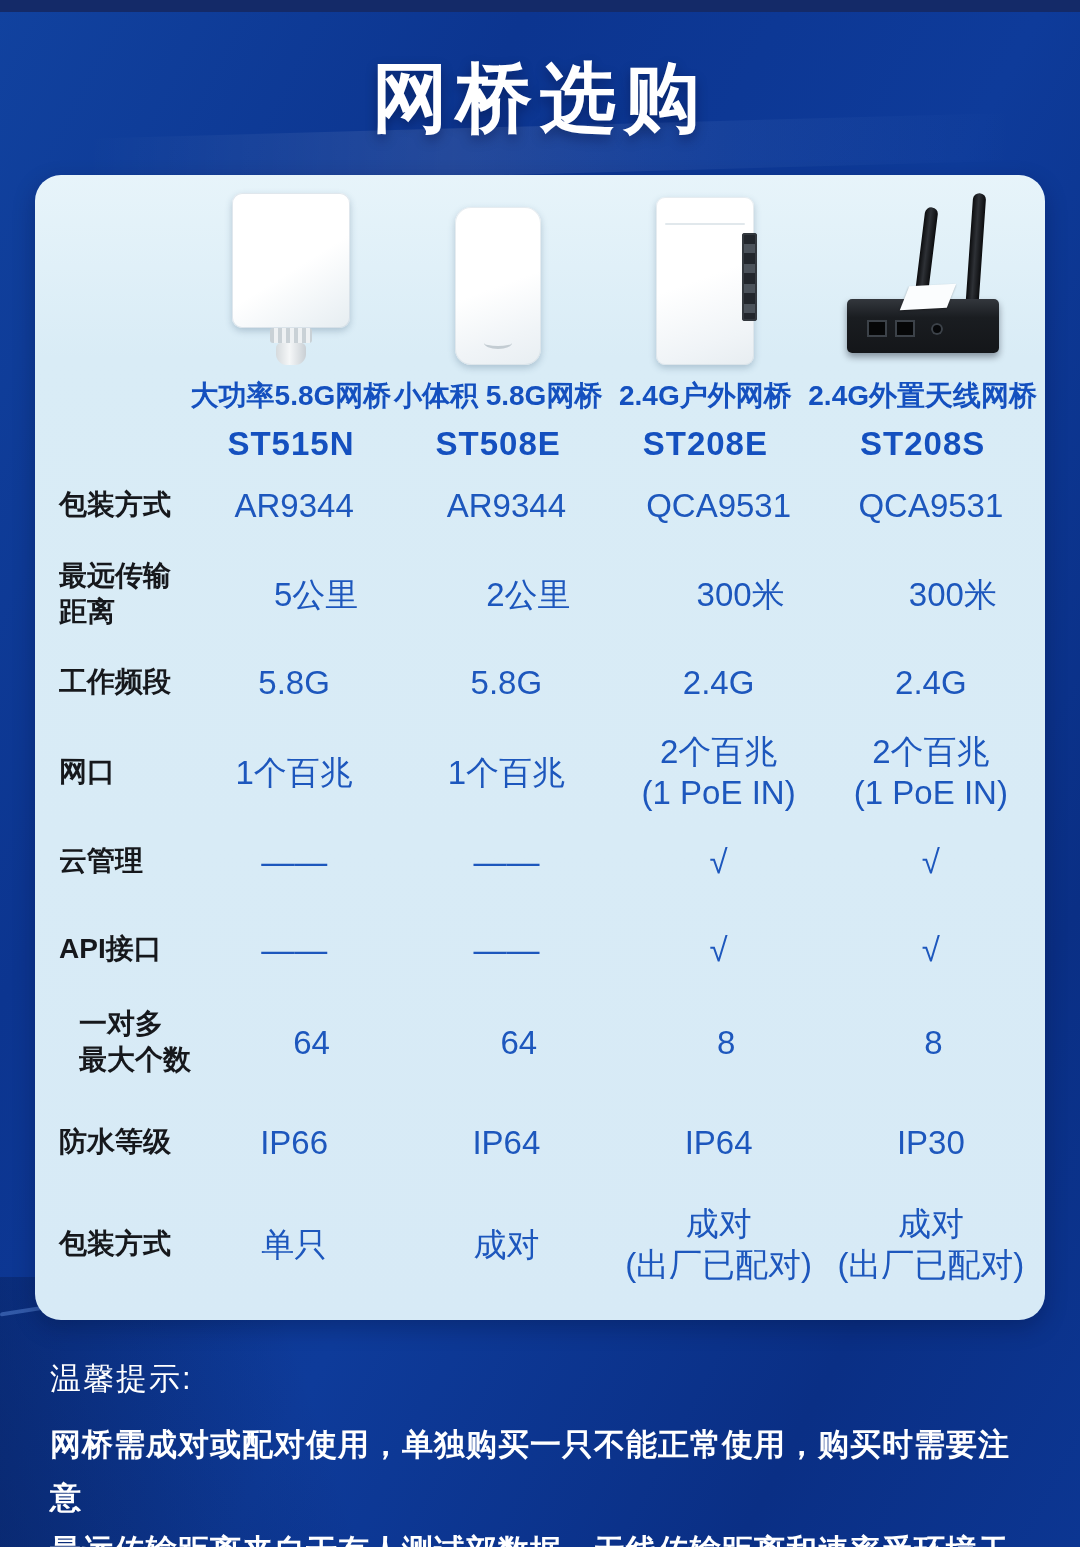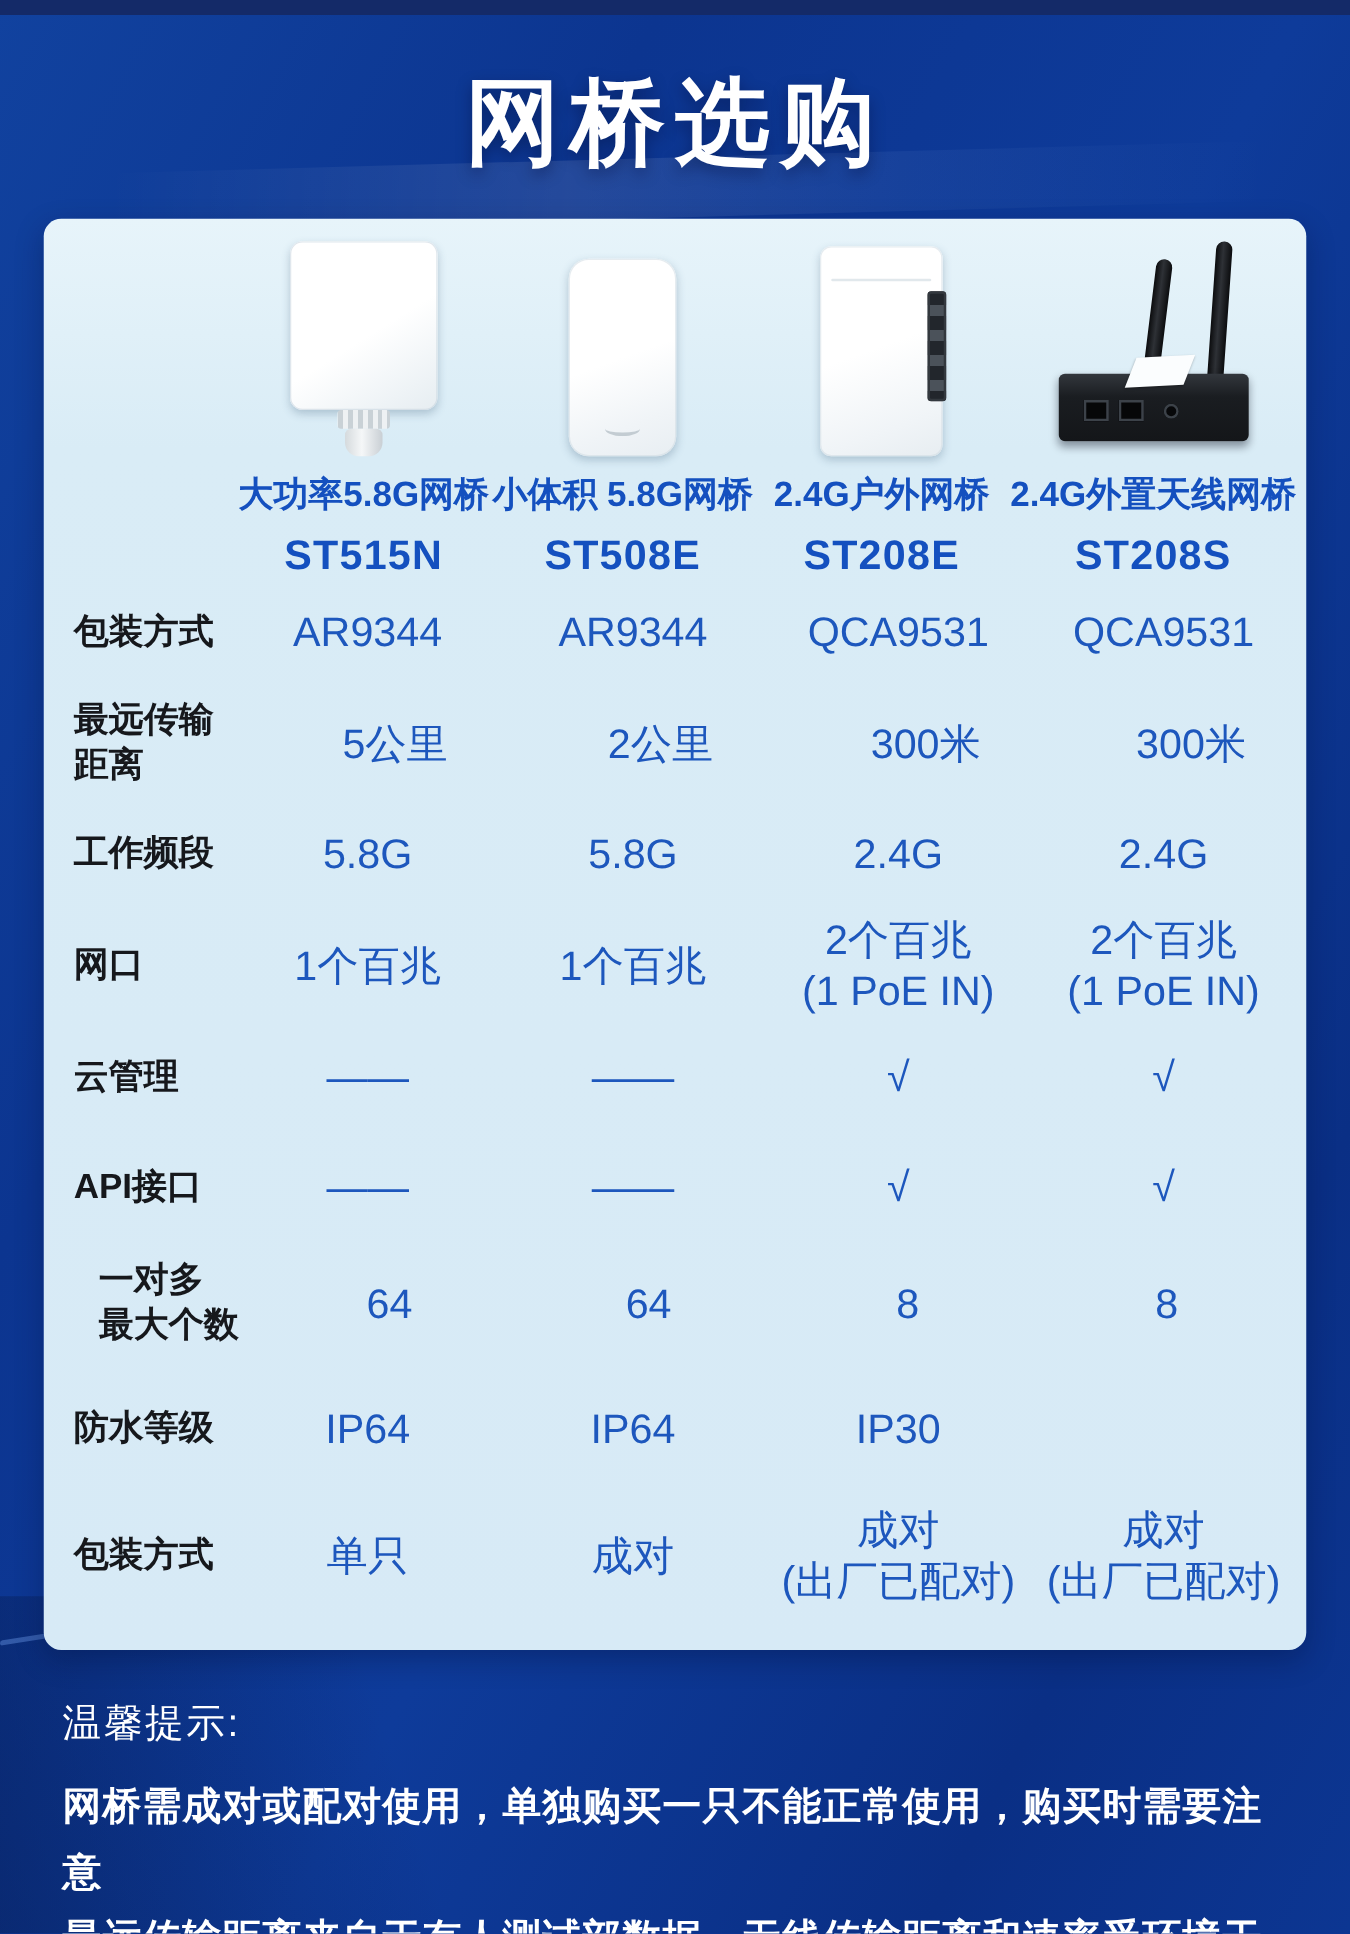--- a/index.html
+++ b/index.html
@@ -28,21 +28,21 @@
   }
 
   .title {
     position:absolute; top:48px; left:0; right:0; text-align:center;
     font-size:76px; font-weight:900; color:#ffffff; letter-spacing:8px;
     text-shadow:0 5px 12px rgba(0,5,35,0.35);
   }
 
   .card {
     position:absolute; left:35px; top:175px; width:1010px; height:1145px;
-    border-radius:14px; overflow:hidden;
+    border-radius:26px; overflow:hidden;
     background:linear-gradient(180deg,#e7f4fa 0%,#d9ecf6 16%,#d7eaf6 100%);
     box-shadow:0 8px 22px rgba(3,14,50,0.30);
   }
 
   .trow {
     display:grid; grid-template-columns:145px repeat(4,1fr);
     align-items:center; padding:0 8px;
   }
   .header-row { height:285px; padding-top:18px; align-items:end; }
 
@@ -251,20 +251,21 @@
       <div class="label-cell">一对多
 最大个数</div>
       <div class="value-cell">64</div>
       <div class="value-cell">64</div>
       <div class="value-cell">8</div>
       <div class="value-cell">8</div>
     </div>
 
     <div class="trow spec">
       <div class="label-cell">防水等级</div>
+      <div class="value-cell">IP66</div>
       <div class="value-cell">IP64</div>
       <div class="value-cell">IP64</div>
       <div class="value-cell">IP30</div>
     </div>
 
     <div class="trow spec">
       <div class="label-cell">包装方式</div>
       <div class="value-cell">单只</div>
       <div class="value-cell">成对</div>
       <div class="value-cell">成对

